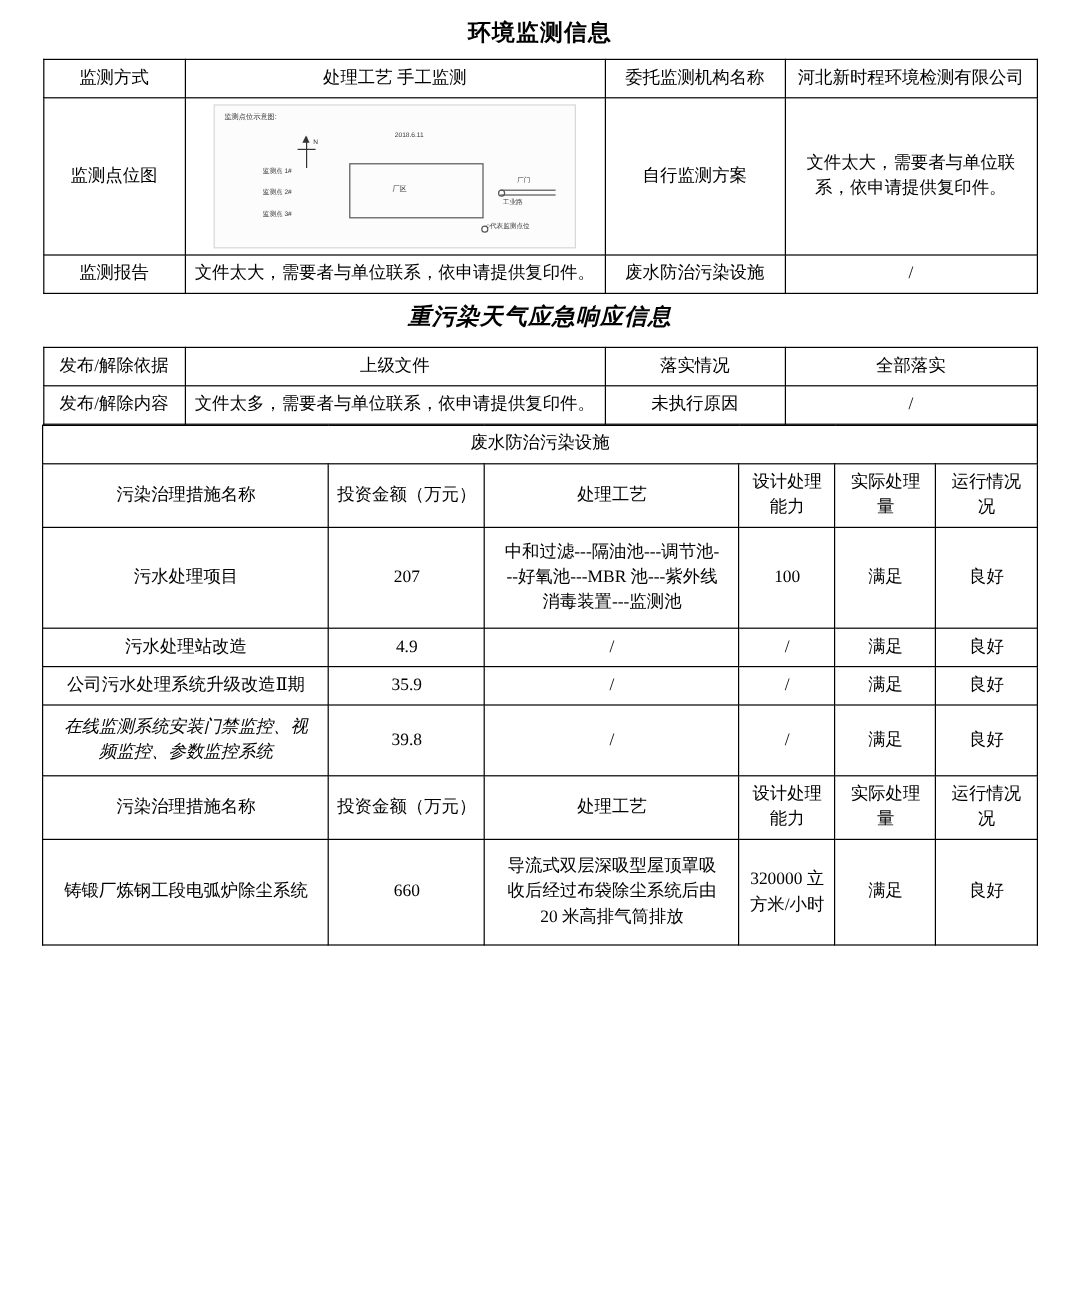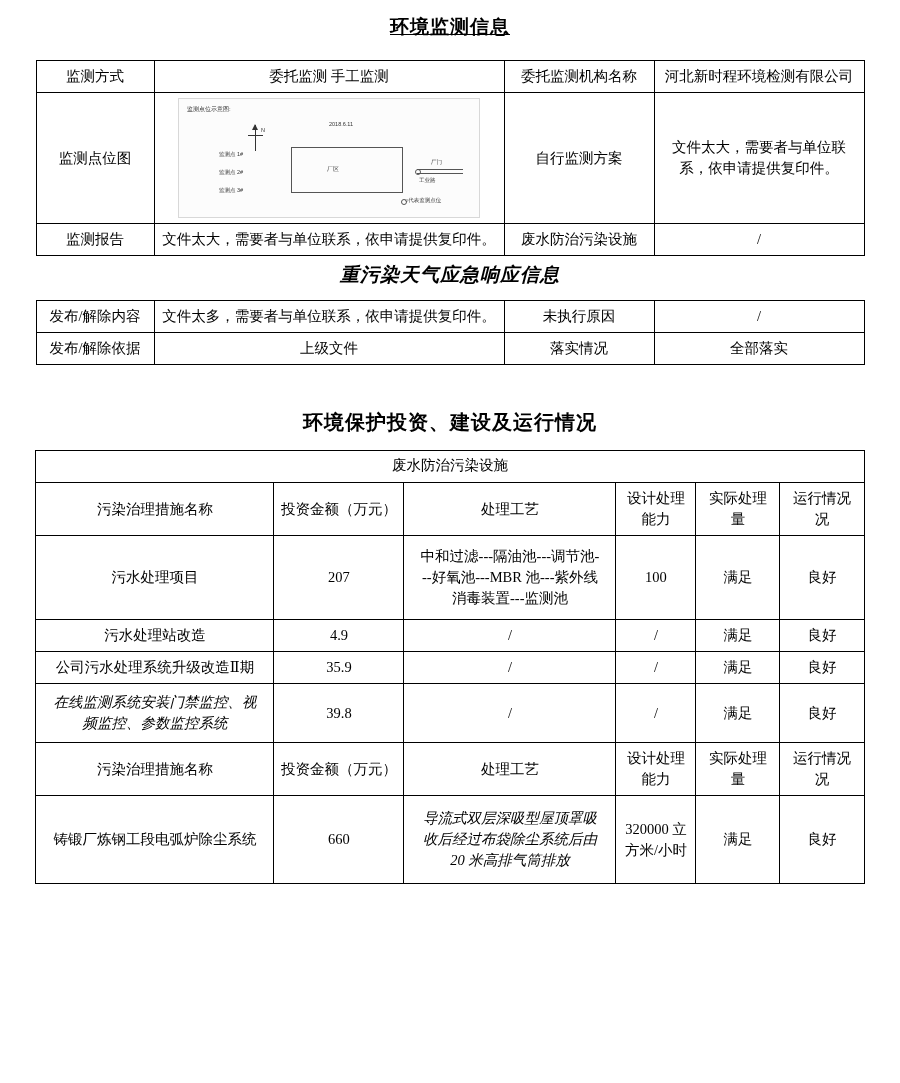--- a/index.html
+++ b/index.html
@@ -19,21 +19,21 @@
     position: relative;
     box-sizing: border-box;
     padding: 0;
   }
   .section-title {
     text-align: center;
     font-weight: bold;
     font-size: 19px;
     letter-spacing: 1px;
   }
-  .t1-title { margin: 14px 0 20px 0; text-decoration: underline; }
+  .t1-title { margin: 14px 0 9px 0; }
   .t2-title { margin: 6px 0 12px 0; font-style: italic; }
   .t3-title { margin: 44px 0 14px 0; font-size: 20px; }
 
   table {
     border-collapse: collapse;
     table-layout: fixed;
   }
   .tbl {
     width: 828px;
     margin: 0 auto;
@@ -176,21 +176,21 @@
   <table class="tbl">
     <colgroup>
       <col style="width:118px">
       <col style="width:350px">
       <col style="width:150px">
       <col style="width:210px">
     </colgroup>
     <tbody>
       <tr>
         <td>监测方式</td>
-        <td>委托监测   手工监测</td>
+        <td>处理工艺   手工监测</td>
         <td>委托监测机构名称</td>
         <td>河北新时程环境检测有限公司</td>
       </tr>
       <tr>
         <td>监测点位图</td>
         <td class="map-cell">
           <div class="map-box">
             <div class="map-label map-title">监测点位示意图:</div>
             <div class="map-label map-date">2018.6.11</div>
             <div class="map-n"></div>
@@ -226,35 +226,34 @@
 
   <table class="tbl">
     <colgroup>
       <col style="width:118px">
       <col style="width:350px">
       <col style="width:150px">
       <col style="width:210px">
     </colgroup>
     <tbody>
       <tr>
-        <td>发布/解除内容</td>
-        <td>文件太多，需要者与单位联系，依申请提供复印件。</td>
-        <td>未执行原因</td>
-        <td>/</td>
-      </tr>
-      <tr>
         <td>发布/解除依据</td>
         <td>上级文件</td>
         <td>落实情况</td>
         <td>全部落实</td>
       </tr>
+      <tr>
+        <td>发布/解除内容</td>
+        <td>文件太多，需要者与单位联系，依申请提供复印件。</td>
+        <td>未执行原因</td>
+        <td>/</td>
+      </tr>
     </tbody>
   </table>
 
-  <div class="section-title t3-title">环境保护投资、建设及运行情况</div>
 
   <table class="tbl">
     <colgroup>
       <col style="width:238px">
       <col style="width:130px">
       <col style="width:212px">
       <col style="width:80px">
       <col style="width:84px">
       <col style="width:84px">
     </colgroup>
@@ -331,21 +330,21 @@
         </td>
         <td>
           <span>运行情况</span><br>
           <span>况</span>
         </td>
       </tr>
 
       <tr>
         <td style="padding:14px 8px;">铸锻厂炼钢工段电弧炉除尘系统</td>
         <td>660</td>
-        <td style="padding:12px 14px;font-style:italic;">导流式双层深吸型屋顶罩吸收后经过布袋除尘系统后由 20 米高排气筒排放</td>
+        <td style="padding:12px 14px;">导流式双层深吸型屋顶罩吸收后经过布袋除尘系统后由 20 米高排气筒排放</td>
         <td>320000 立方米/小时</td>
         <td>满足</td>
         <td>良好</td>
       </tr>
     </tbody>
   </table>
 
 </div>
 
 </body></html>

